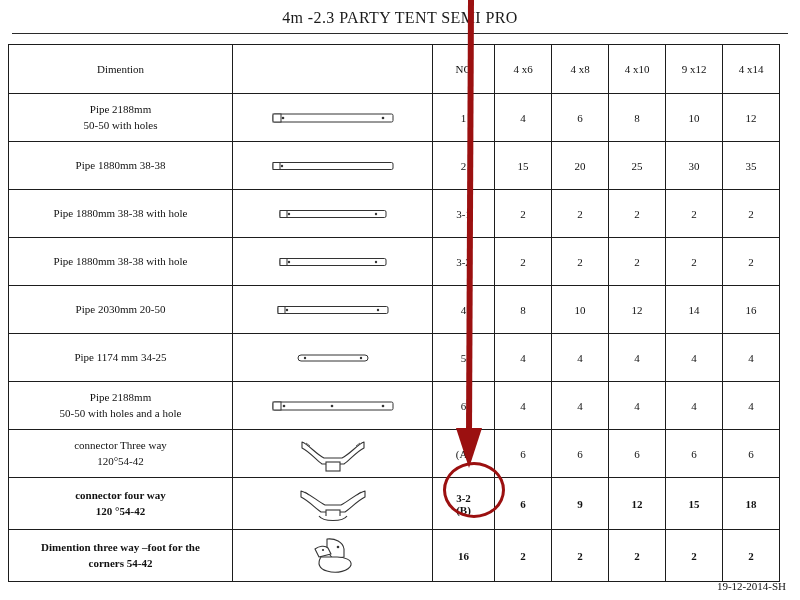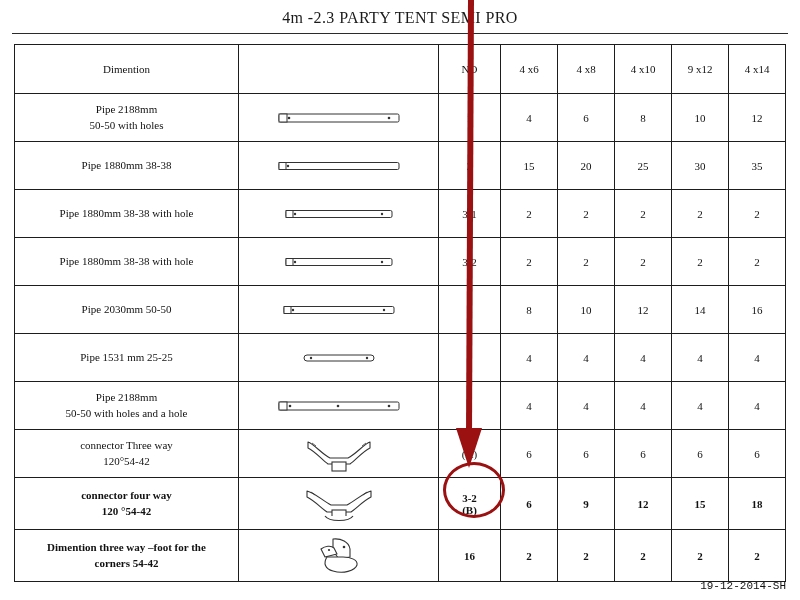--- a/index.html
+++ b/index.html
@@ -27,21 +27,21 @@
     letter-spacing: 0.4px;
     padding-top: 9px;
     color: #1a1a1a;
   }
   .title-rule {
     border-top: 1px solid #2b2b2b;
     margin: 6px 12px 0 12px;
   }
   .table-wrap {
     position: absolute;
-    left: 14px;
+    left: 8px;
     top: 44px;
     width: 772px;
   }
   table.parts {
     border-collapse: collapse;
     width: 772px;
     table-layout: fixed;
     background: #fff;
   }
   table.parts td, table.parts th {
@@ -74,21 +74,21 @@
     position: relative;
     height: 100%;
   }
   .pic svg { display: block; margin: 0 auto; }
 
   .footer {
     position: absolute;
     right: 14px;
     bottom: 8px;
     font-size: 11px;
-    font-family: Liberation Mono, monospace;
+    font-family: Liberation Serif, serif;
     color: #111;
   }
 
   
   .arrow {
     position: absolute;
     left: 0; top: 0;
     width: 800px; height: 600px;
     pointer-events: none;
   }
@@ -220,21 +220,21 @@
           <td class="no">3-2</td>
           <td class="qty">2</td>
           <td class="qty">2</td>
           <td class="qty">2</td>
           <td class="qty">2</td>
           <td class="qty">2</td>
         </tr>
 
         <tr>
           <td class="dim-cell">
-            <div>Pipe 2030mm 50-50</div>
+            <div>Pipe 2030mm 20-50</div>
           </td>
           <td>
             <div class="pic">
               <svg width="112" height="16" viewBox="0 0 112 16">
                 <rect x="1" y="4.5" width="110" height="7" rx="1.5" fill="#fff" stroke="#333" stroke-width="1"></rect>
                 <rect x="1" y="4.5" width="7" height="7" fill="#fff" stroke="#333" stroke-width="1"></rect>
                 <circle cx="10" cy="8" r="1.2" fill="#333"></circle>
                 <circle cx="101" cy="8" r="1.2" fill="#333"></circle>
               </svg>
             </div>
@@ -242,21 +242,21 @@
           <td class="no">4</td>
           <td class="qty">8</td>
           <td class="qty">10</td>
           <td class="qty">12</td>
           <td class="qty">14</td>
           <td class="qty">16</td>
         </tr>
 
         <tr>
           <td class="dim-cell">
-            <div>Pipe 1531 mm 25-25</div>
+            <div>Pipe 1174 mm 34-25</div>
           </td>
           <td>
             <div class="pic">
               <svg width="72" height="16" viewBox="0 0 72 16">
                 <rect x="1" y="5" width="70" height="6" rx="3" fill="#fff" stroke="#333" stroke-width="1"></rect>
                 <circle cx="8" cy="8" r="1.2" fill="#333"></circle>
                 <circle cx="64" cy="8" r="1.2" fill="#333"></circle>
               </svg>
             </div>
           </td>

